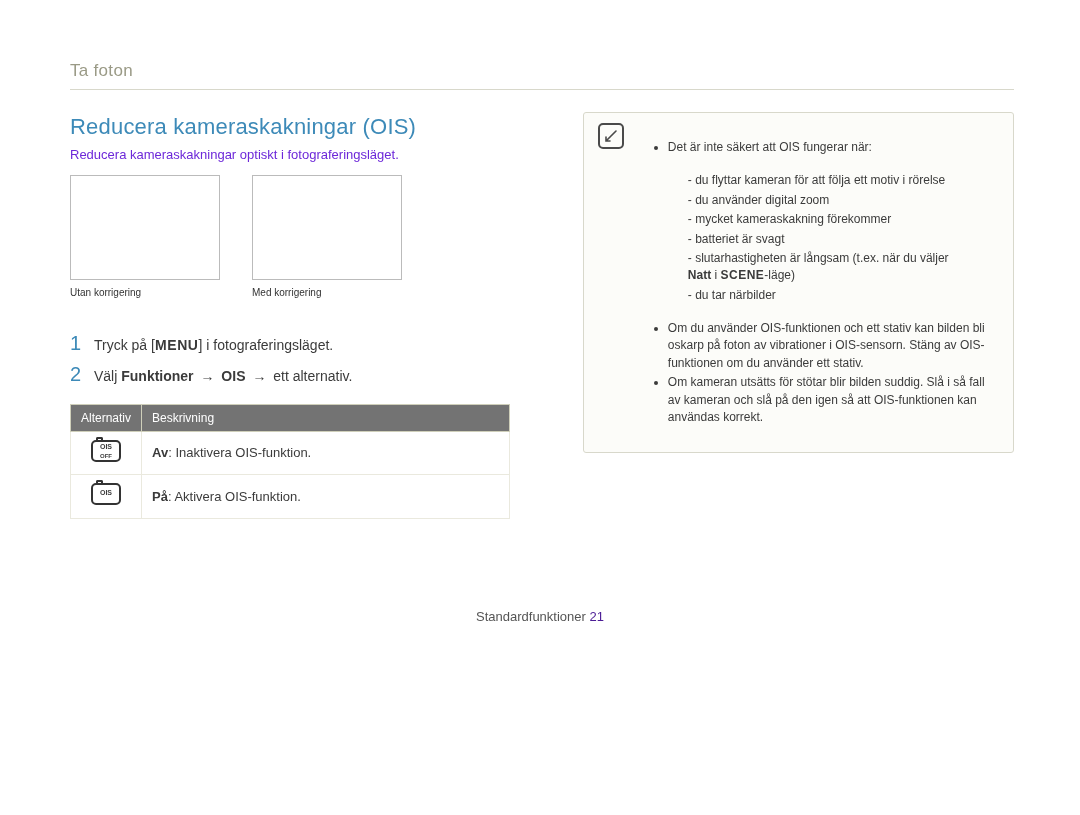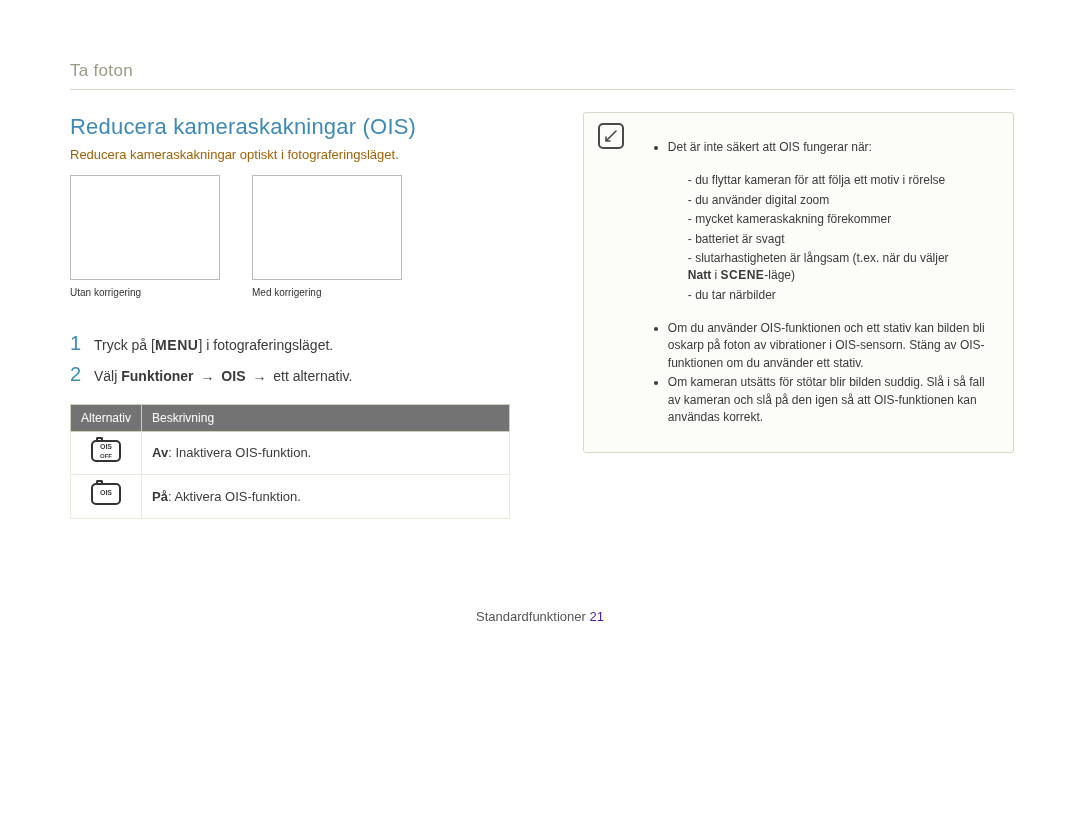--- a/index.html
+++ b/index.html
@@ -43,21 +43,21 @@
   }
   h2.section-title {
     color: #3d8ab8;
     font-weight: 400;
     font-size: 22px;
     margin: 0 0 4px 0;
     letter-spacing: 0.2px;
   }
   .subtitle {
     font-size: 13px;
-    color: #a16207;
+    color: #6d28d9;
     margin-bottom: 12px;
   }
   .img-row {
     display: flex;
     gap: 32px;
   }
   .img-box {
     width: 150px;
   }
   .placeholder {

